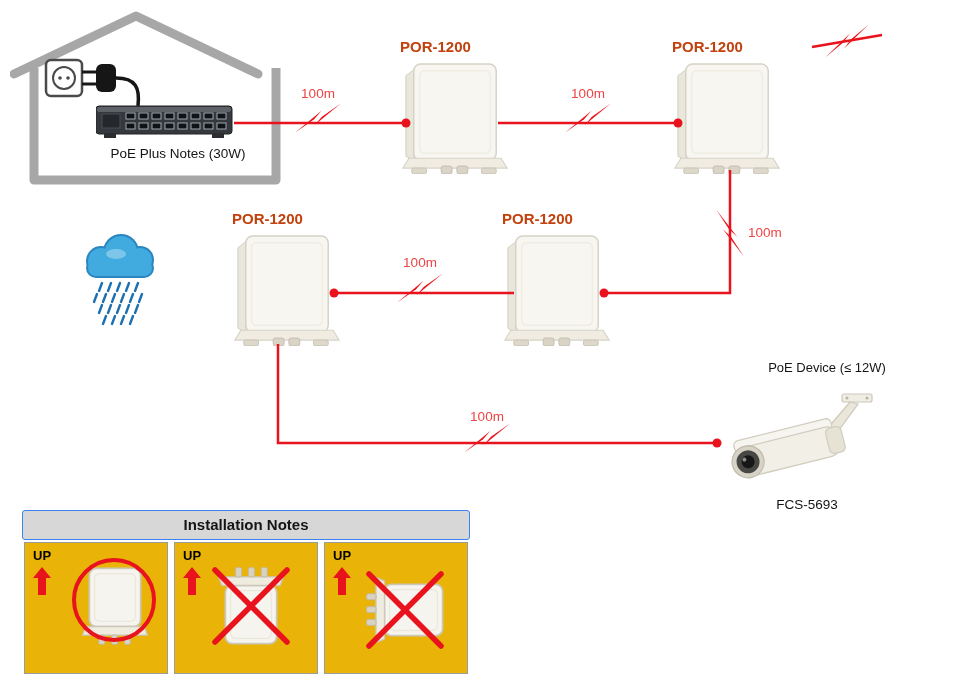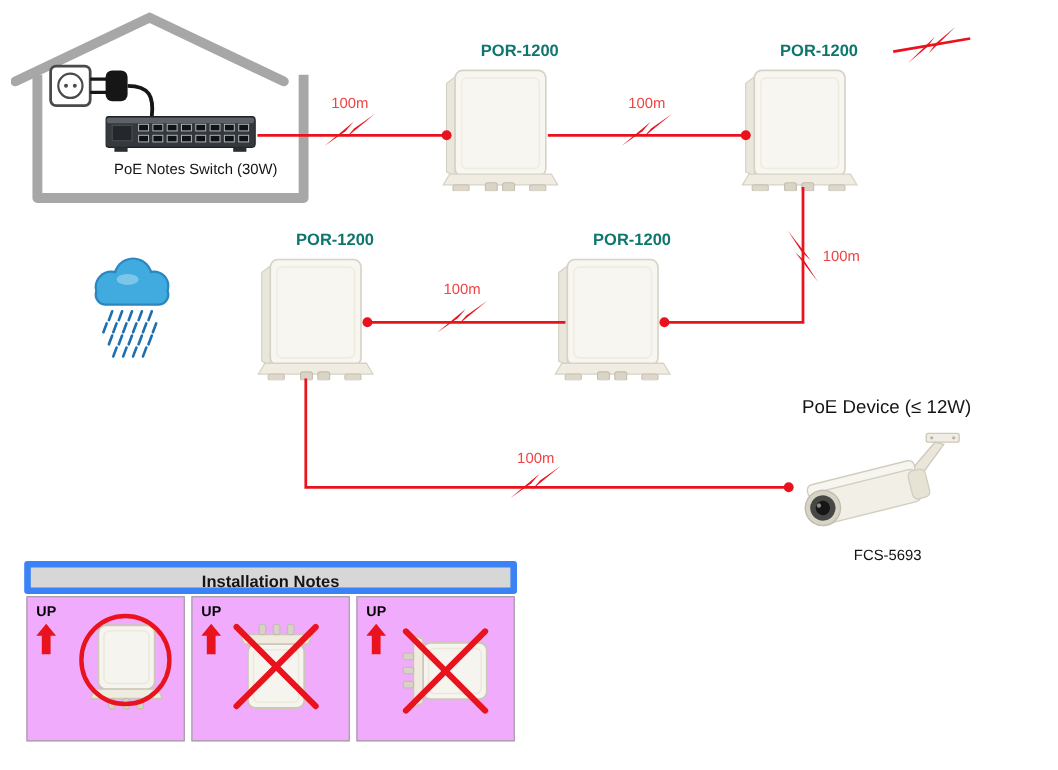--- a/index.html
+++ b/index.html
@@ -1,30 +1,30 @@
 <!DOCTYPE html>
 <html><head>
 <meta charset="utf-8">
 <style>
   * { margin:0; padding:0; box-sizing:border-box; }
   body { background:#ffffff; font-family:"Liberation Sans", sans-serif; color:#111; }
   .canvas { position:relative; width:962px; height:700px; background:#fff; overflow:hidden; }
   .abs { position:absolute; }
   svg.abs { display:block; }
   .center { text-align:center; }
-  .dev-label { position:absolute; width:108px; text-align:right; font-weight:700; font-size:15px; color:#0f766e; }
+  .dev-label { position:absolute; width:108px; text-align:left; font-weight:700; font-size:15px; color:#c2410c; }
   .dist-label { position:absolute; width:60px; font-size:13.5px; color:#ef4444; }
   .switch-label { position:absolute; left:98px; top:146px; width:160px; text-align:center; font-size:13.5px; color:#141414; }
-  .cam-label { position:absolute; left:716px; top:360px; width:180px; text-align:center; font-size:17px; color:#141414; }
+  .cam-label { position:absolute; left:737px; top:360px; width:180px; text-align:center; font-size:13px; color:#141414; }
   .cam-model { position:absolute; left:717px; top:497px; width:180px; text-align:center; font-size:13.5px; color:#141414; }
   .notes-panel { position:absolute; left:22px; top:510px; width:448px; height:166px; }
   .notes-header { position:absolute; left:0; top:0; width:448px; height:30px; background:#d7d7d7;
-                  border:6px solid #3b82f6; border-radius:3px; font-weight:700; font-size:15px;
+                  border:1px solid #3b82f6; border-radius:3px; font-weight:700; font-size:15px;
                   text-align:center; line-height:28px; color:#141414; }
-  .note-cell { position:absolute; top:32px; width:144px; height:132px; background:#f0abfc; border:1px solid #9b9b9b; }
+  .note-cell { position:absolute; top:32px; width:144px; height:132px; background:#eab308; border:1px solid #9b9b9b; }
   .cell-1 { left:2px; } .cell-2 { left:152px; } .cell-3 { left:302px; }
   .up-label { position:absolute; left:8px; top:5px; font-weight:700; font-size:13px; color:#000; }
   .note-dev { position:absolute; }
   .rot180 { transform:rotate(180deg); }
   .rot90  { transform:rotate(90deg); }
 </style>
 </head>
 <body>
 
 <div class="canvas">
@@ -92,21 +92,21 @@
       <rect x="56" y="23" width="9" height="6"></rect>
         <rect x="69" y="23" width="9" height="6"></rect>
       <rect x="82" y="23" width="9" height="6"></rect>
         <rect x="95" y="23" width="9" height="6"></rect>
       <rect x="108" y="23" width="9" height="6"></rect>
         <rect x="121" y="23" width="9" height="6"></rect>
     </g>
     <rect x="8" y="34" width="12" height="4" fill="#2a2d31"></rect>
     <rect x="116" y="34" width="12" height="4" fill="#2a2d31"></rect>
   </svg>
-  <div class="switch-label">PoE Notes Switch (30W)</div>
+  <div class="switch-label">PoE Plus Notes (30W)</div>
 
   <div class="dev-label" style="left:400px;top:38px">POR-1200</div>
   <svg class="abs" style="left:400px;top:58px" width="108" height="116" viewBox="0 0 110 118">
       <use href="#sym-por" width="110" height="118"></use>
     </svg>
 
   <div class="dev-label" style="left:672px;top:38px">POR-1200</div>
   <svg class="abs" style="left:672px;top:58px" width="108" height="116" viewBox="0 0 110 118">
       <use href="#sym-por" width="110" height="118"></use>
     </svg>

